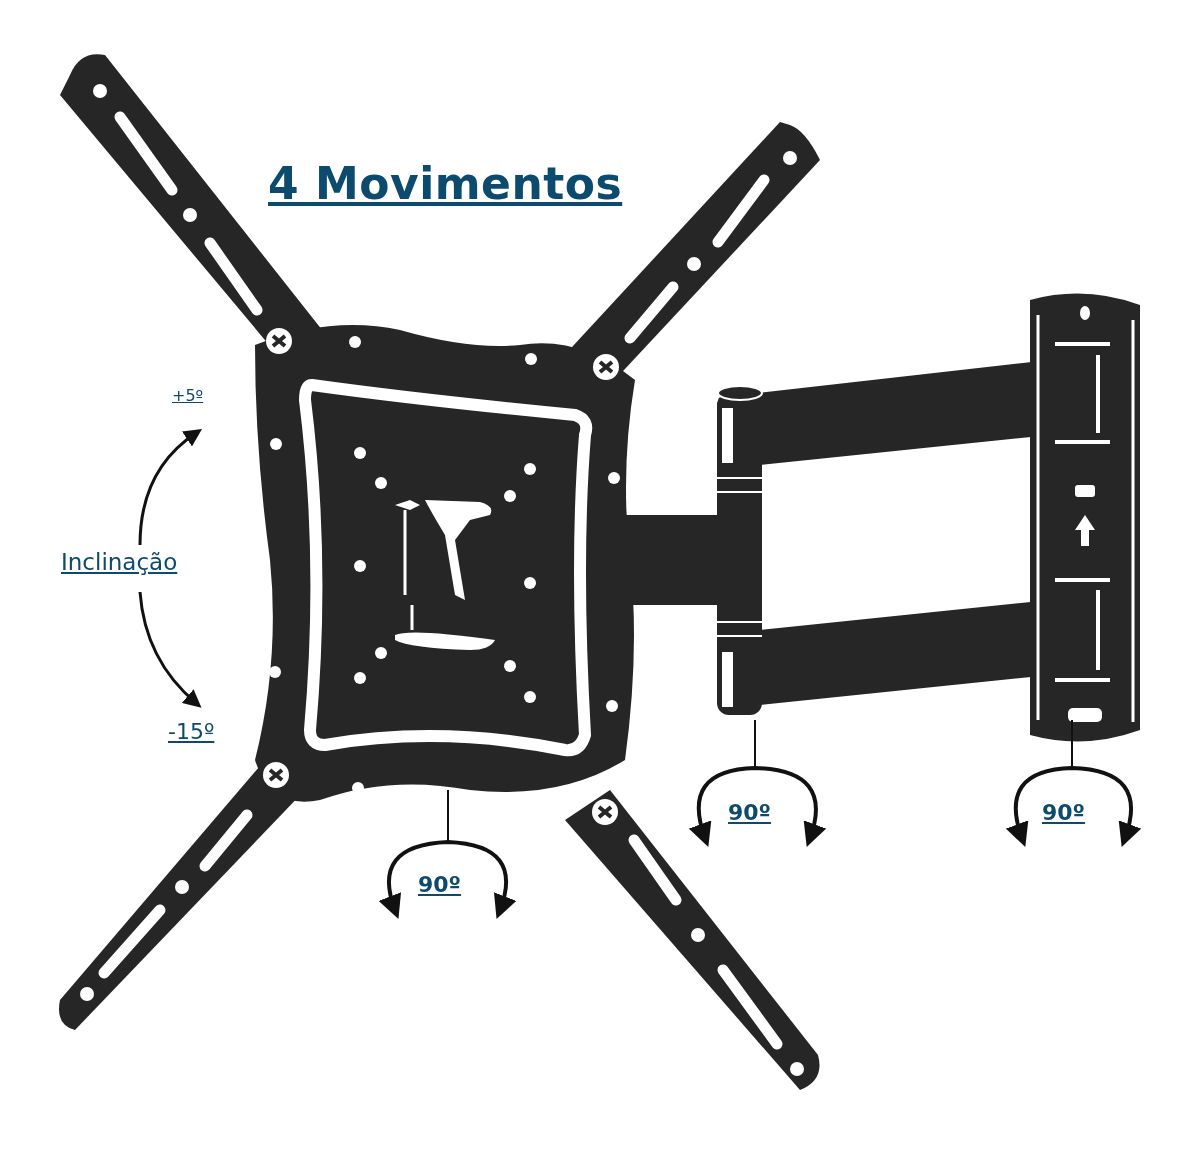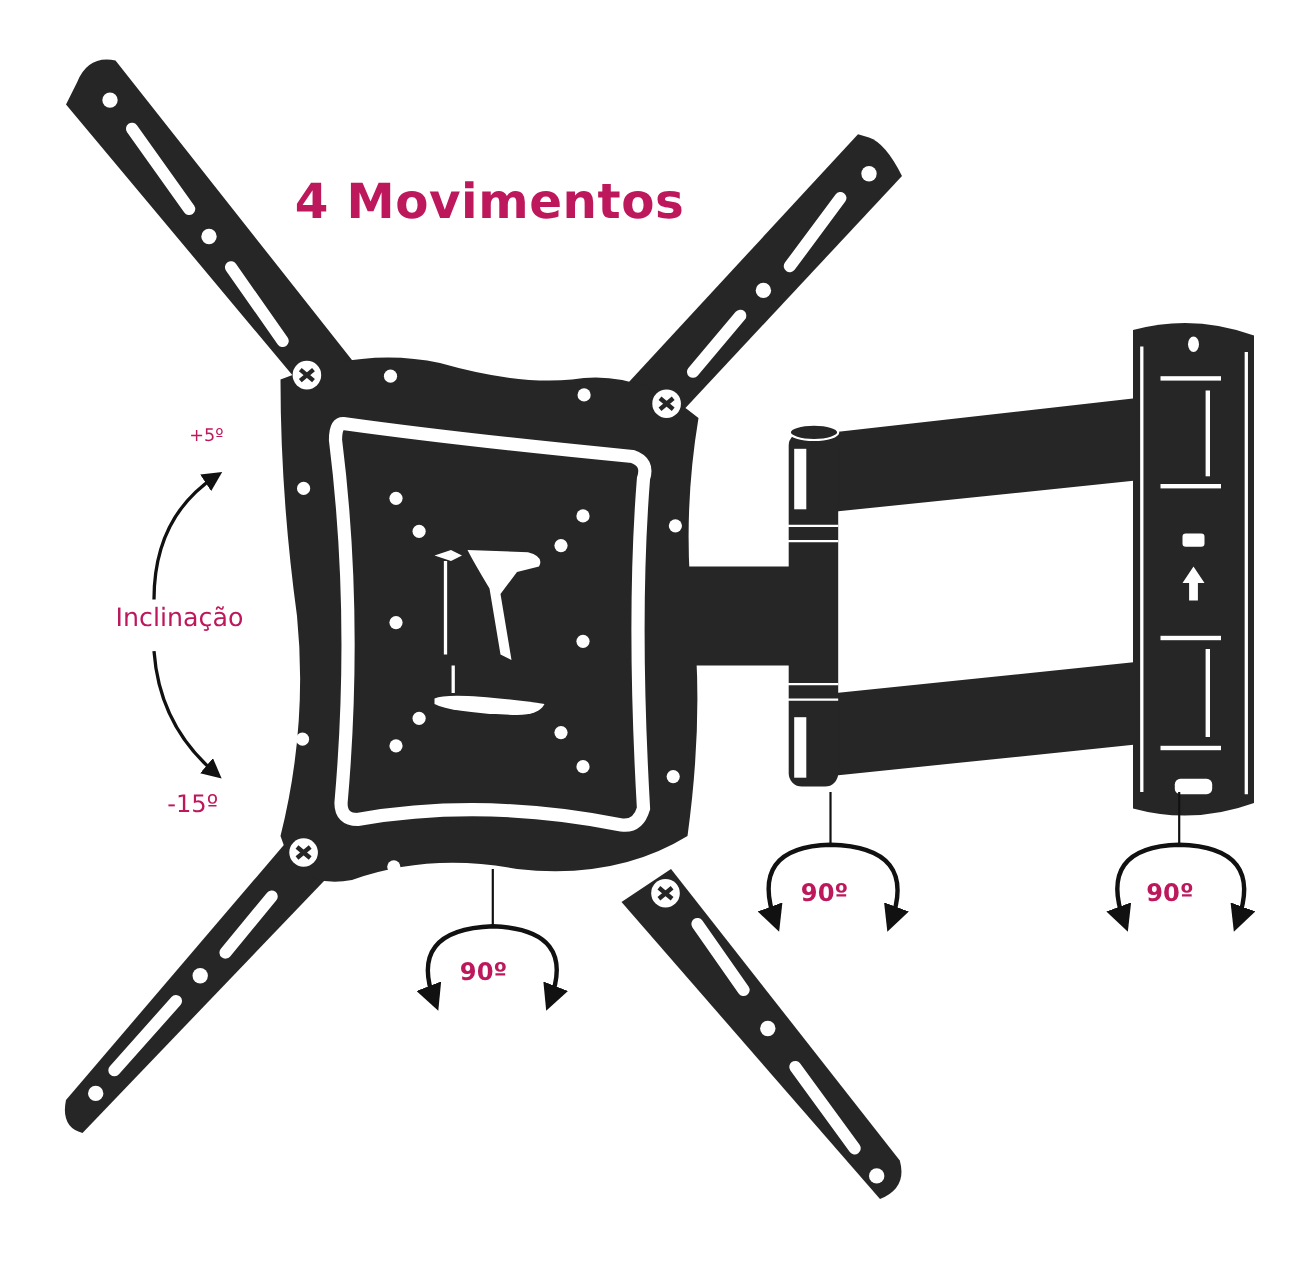--- a/index.html
+++ b/index.html
@@ -1,22 +1,22 @@
 <!DOCTYPE html>
 <html><head>
 <meta charset="utf-8">
 <style>
   html, body { margin: 0; padding: 0; background: #ffffff; }
   body { width: 1193px; height: 1158px; overflow: hidden; position: relative; font-family: "DejaVu Sans", "Liberation Sans", sans-serif; }
   #canvas { position: absolute; left: 0; top: 0; width: 1193px; height: 1158px; }
-  .label { position: absolute; color: #be185d; white-space: nowrap; }
+  .label { position: absolute; color: #0c4a6e; white-space: nowrap; text-decoration: underline; }
   .title { left: 268px; top: 158px; font-size: 44px; font-weight: bold; letter-spacing: 0.5px; }
   .tilt-up { left: 172px; top: 386px; font-size: 16px; }
-  .tilt-name { left: 61px; top: 549px; font-size: 23px; margin-left: 44px; }
-  .tilt-down { left: 152px; top: 719px; font-size: 22px; }
+  .tilt-name { left: 61px; top: 549px; font-size: 23px; }
+  .tilt-down { left: 168px; top: 719px; font-size: 22px; }
   .deg { font-size: 22px; font-weight: bold; }
   .deg-plate { left: 418px; top: 872px; }
   .deg-elbow { left: 728px; top: 800px; }
   .deg-wall { left: 1042px; top: 800px; }
 </style>
 </head>
 <body>
 
 <svg id="canvas" viewBox="0 0 1193 1158" xmlns="http://www.w3.org/2000/svg">
   <defs>

